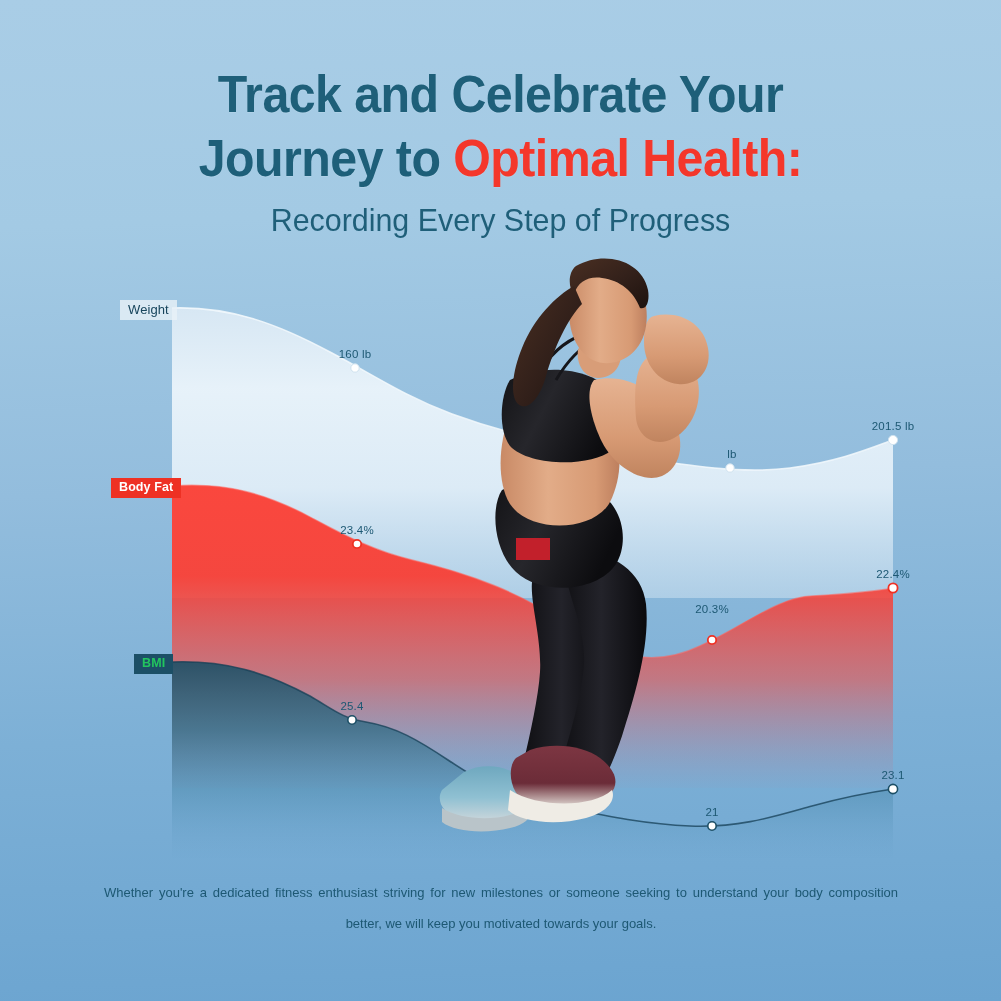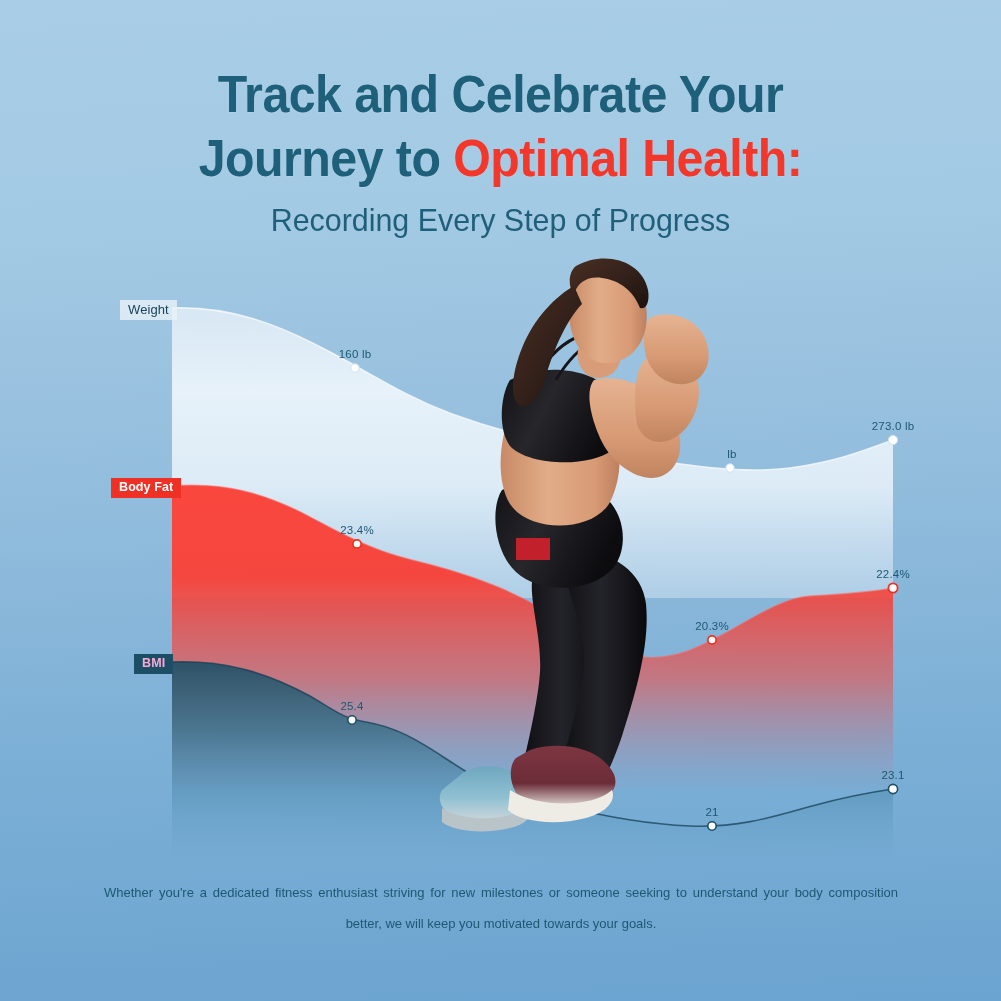--- a/index.html
+++ b/index.html
@@ -63,21 +63,21 @@
     font-size:13px;
   }
   .badge-bodyfat{
     left:111px;top:210px;
     background:#ee3124;
     color:#ffffff;
   }
   .badge-bmi{
     left:134px;top:386px;
     background:#1c4f66;
-    color:#f9a8d4;
+    color:#22c55e;
   }
 
   
   .pt-label{
     position:absolute;
     font-size:11.5px;
     color:#1d5873;
     white-space:nowrap;
     transform:translateX(-50%);
     letter-spacing:0.2px;
@@ -209,24 +209,24 @@
         <circle cx="893" cy="521" r="4.6" fill="#ffffff" stroke="#1c4f66" stroke-width="1.6"></circle>
       </g>
     </svg>
 
     <div class="series-badge badge-weight">Weight</div>
     <div class="series-badge badge-bodyfat">Body Fat</div>
     <div class="series-badge badge-bmi">BMI</div>
 
     <div class="pt-label" style="left:355px;top:80px;text-align:center;">160 lb</div>
     <div class="pt-label" style="left:732px;top:180px;">lb</div>
-    <div class="pt-label" style="left:893px;top:152px;">273.0 lb</div>
+    <div class="pt-label" style="left:893px;top:152px;">201.5 lb</div>
 
     <div class="pt-label" style="left:357px;top:256px;">23.4%</div>
-    <div class="pt-label" style="left:712px;top:352px;">20.3%</div>
+    <div class="pt-label" style="left:712px;top:335px;">20.3%</div>
     <div class="pt-label" style="left:893px;top:300px;">22.4%</div>
 
     <div class="pt-label" style="left:352px;top:432px;">25.4</div>
     <div class="pt-label" style="left:532px;top:513px;">22.7</div>
     <div class="pt-label" style="left:712px;top:538px;">21</div>
     <div class="pt-label" style="left:893px;top:501px;">23.1</div>
   </div>
 
   <svg id="athlete" viewBox="0 0 330 590">
     <defs>

